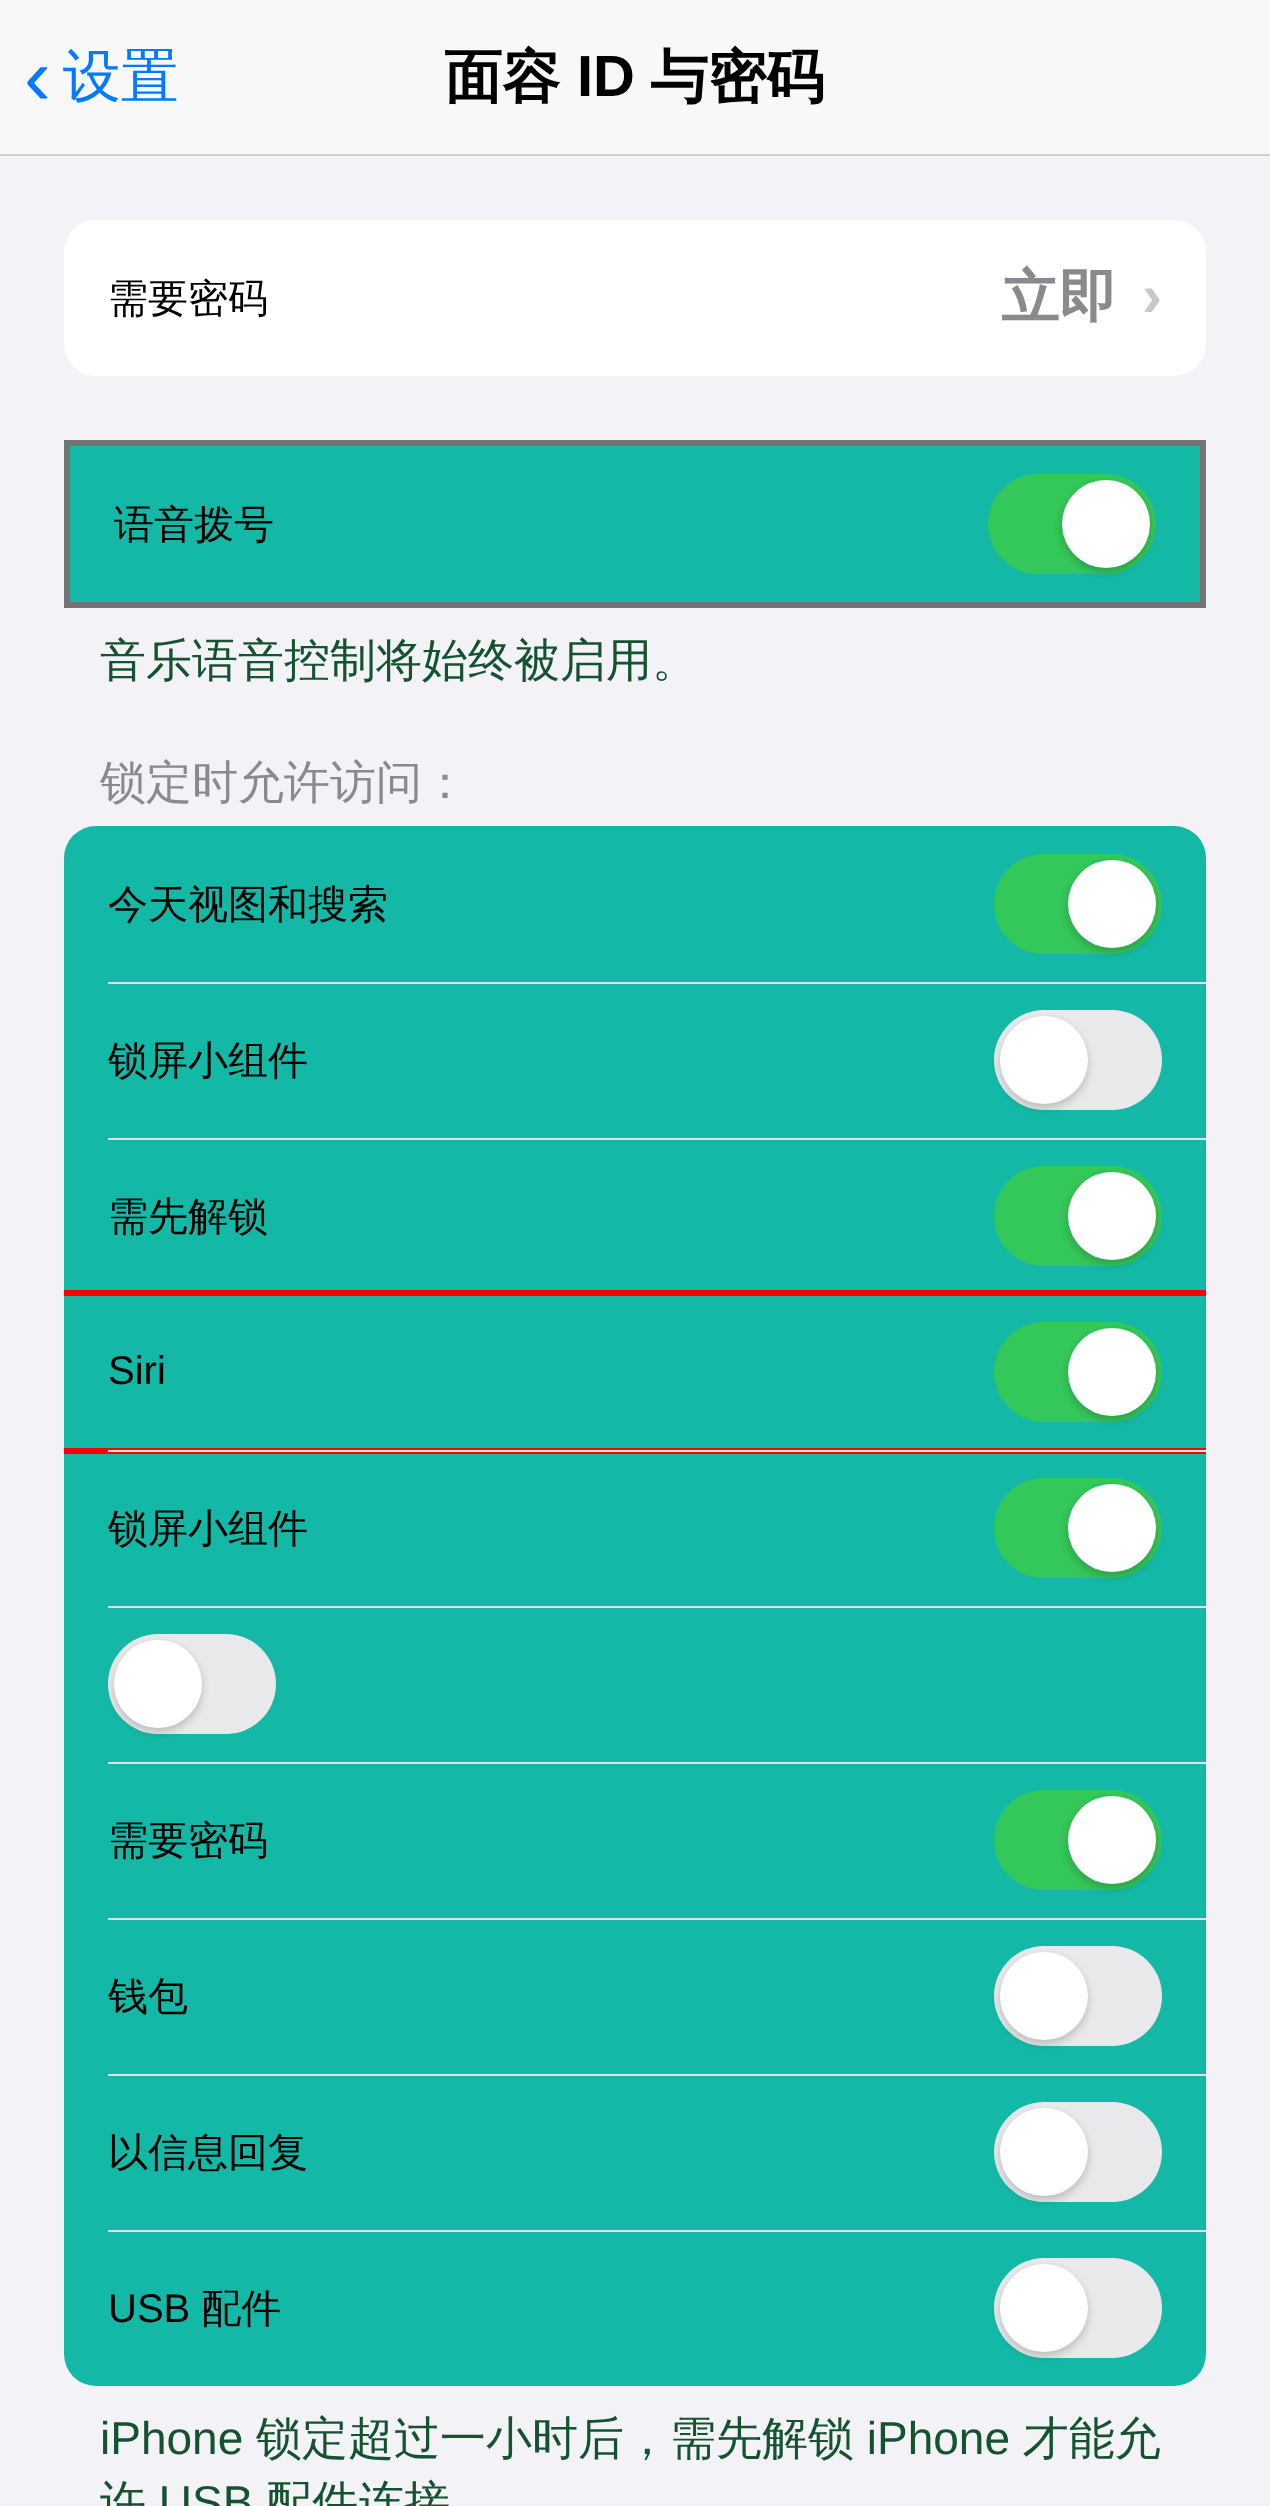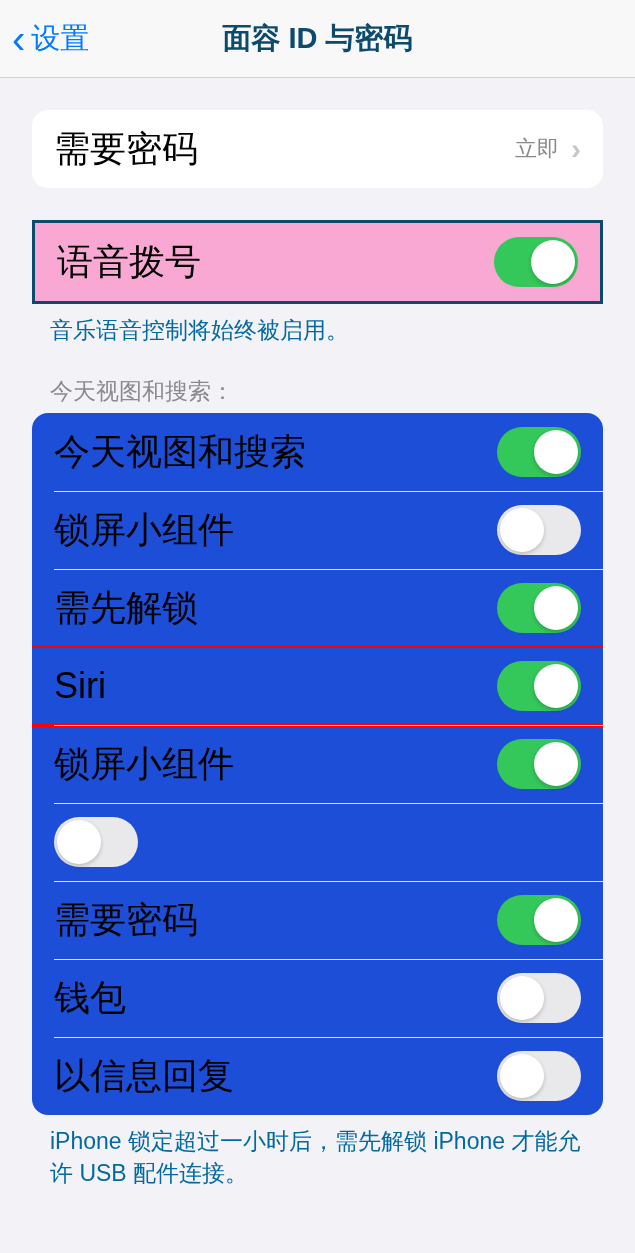--- a/index.html
+++ b/index.html
@@ -41,75 +41,76 @@
       font-weight: 400;
       margin-right: 6px;
       line-height: 1;
     }
     
     .nav-title {
       flex: 1;
       text-align: center;
       font-size: 29px;
       font-weight: 600;
-      color: #0c4a6e;
+      color: #000000;
     }
     
     .content {
       padding: 0;
     }
     
     .group {
       margin: 32px 32px 0 32px;
       background: #fff;
       border-radius: 16px;
       overflow: hidden;
     }
     
     .highlight-group {
       margin: 32px 32px 0 32px;
-      border: 3px solid #0c4a6e;
-      background: #f9a8d4;
+      border: 3px solid #737373;
+      background: #14b8a6;
     }
     
     .row {
       display: flex;
       align-items: center;
       justify-content: space-between;
       padding: 0 22px;
       min-height: 78px;
       position: relative;
     }
     
     .row-label {
-      font-size: 36px;
+      font-size: 20px;
       color: #000;
     }
     
     .row-right {
       display: flex;
       align-items: center;
       gap: 12px;
     }
     
     .row-value {
-      font-size: 22px;
+      font-size: 29px;
       color: #8a8a8e;
+      font-weight: bold;
     }
     
     .chevron-right {
       color: #c7c7cc;
       font-size: 30px;
       font-weight: 600;
     }
     
     .footer-text {
       margin: 10px 50px 0 50px;
       font-size: 23px;
-      color: #0369a1;
+      color: #14532d;
       line-height: 1.4;
     }
     
     .header-text {
       margin: 30px 50px 6px 50px;
       font-size: 23px;
       color: #8a8a8e;
     }
     
     .toggle {
@@ -141,21 +142,21 @@
     .toggle-on .toggle-knob {
       right: 3px;
     }
     
     .toggle-off .toggle-knob {
       left: 3px;
     }
     
     .list-group {
       margin: 6px 32px 0 32px;
-      background: #1d4ed8;
+      background: #14b8a6;
       border-radius: 16px;
       overflow: hidden;
     }
     
     .list-row {
       display: flex;
       align-items: center;
       justify-content: space-between;
       padding: 0 22px;
       min-height: 78px;
@@ -212,21 +213,21 @@
     <div class="row">
       <span class="row-label">语音拨号</span>
       <div class="toggle toggle-on">
         <div class="toggle-knob"></div>
       </div>
     </div>
   </div>
 
   <div class="footer-text">音乐语音控制将始终被启用。</div>
 
-  <div class="header-text">今天视图和搜索：</div>
+  <div class="header-text">锁定时允许访问：</div>
 
   <div class="list-group" id="lock-list">
       <div class="list-row">
         <span class="row-label">今天视图和搜索</span>
         <div class="toggle toggle-on">
           <div class="toggle-knob"></div>
         </div>
       </div>
       <div class="list-row">
         <span class="row-label">锁屏小组件</span>
@@ -269,17 +270,23 @@
         <div class="toggle toggle-off">
           <div class="toggle-knob"></div>
         </div>
       </div>
       <div class="list-row">
         <span class="row-label">以信息回复</span>
         <div class="toggle toggle-off">
           <div class="toggle-knob"></div>
         </div>
       </div>
+      <div class="list-row">
+        <span class="row-label">USB 配件</span>
+        <div class="toggle toggle-off">
+          <div class="toggle-knob"></div>
+        </div>
+      </div>
     </div>
 
   <div class="footer-text">iPhone 锁定超过一小时后，需先解锁 iPhone 才能允许 USB 配件连接。</div>
 
 </div>
 
 </body></html>

